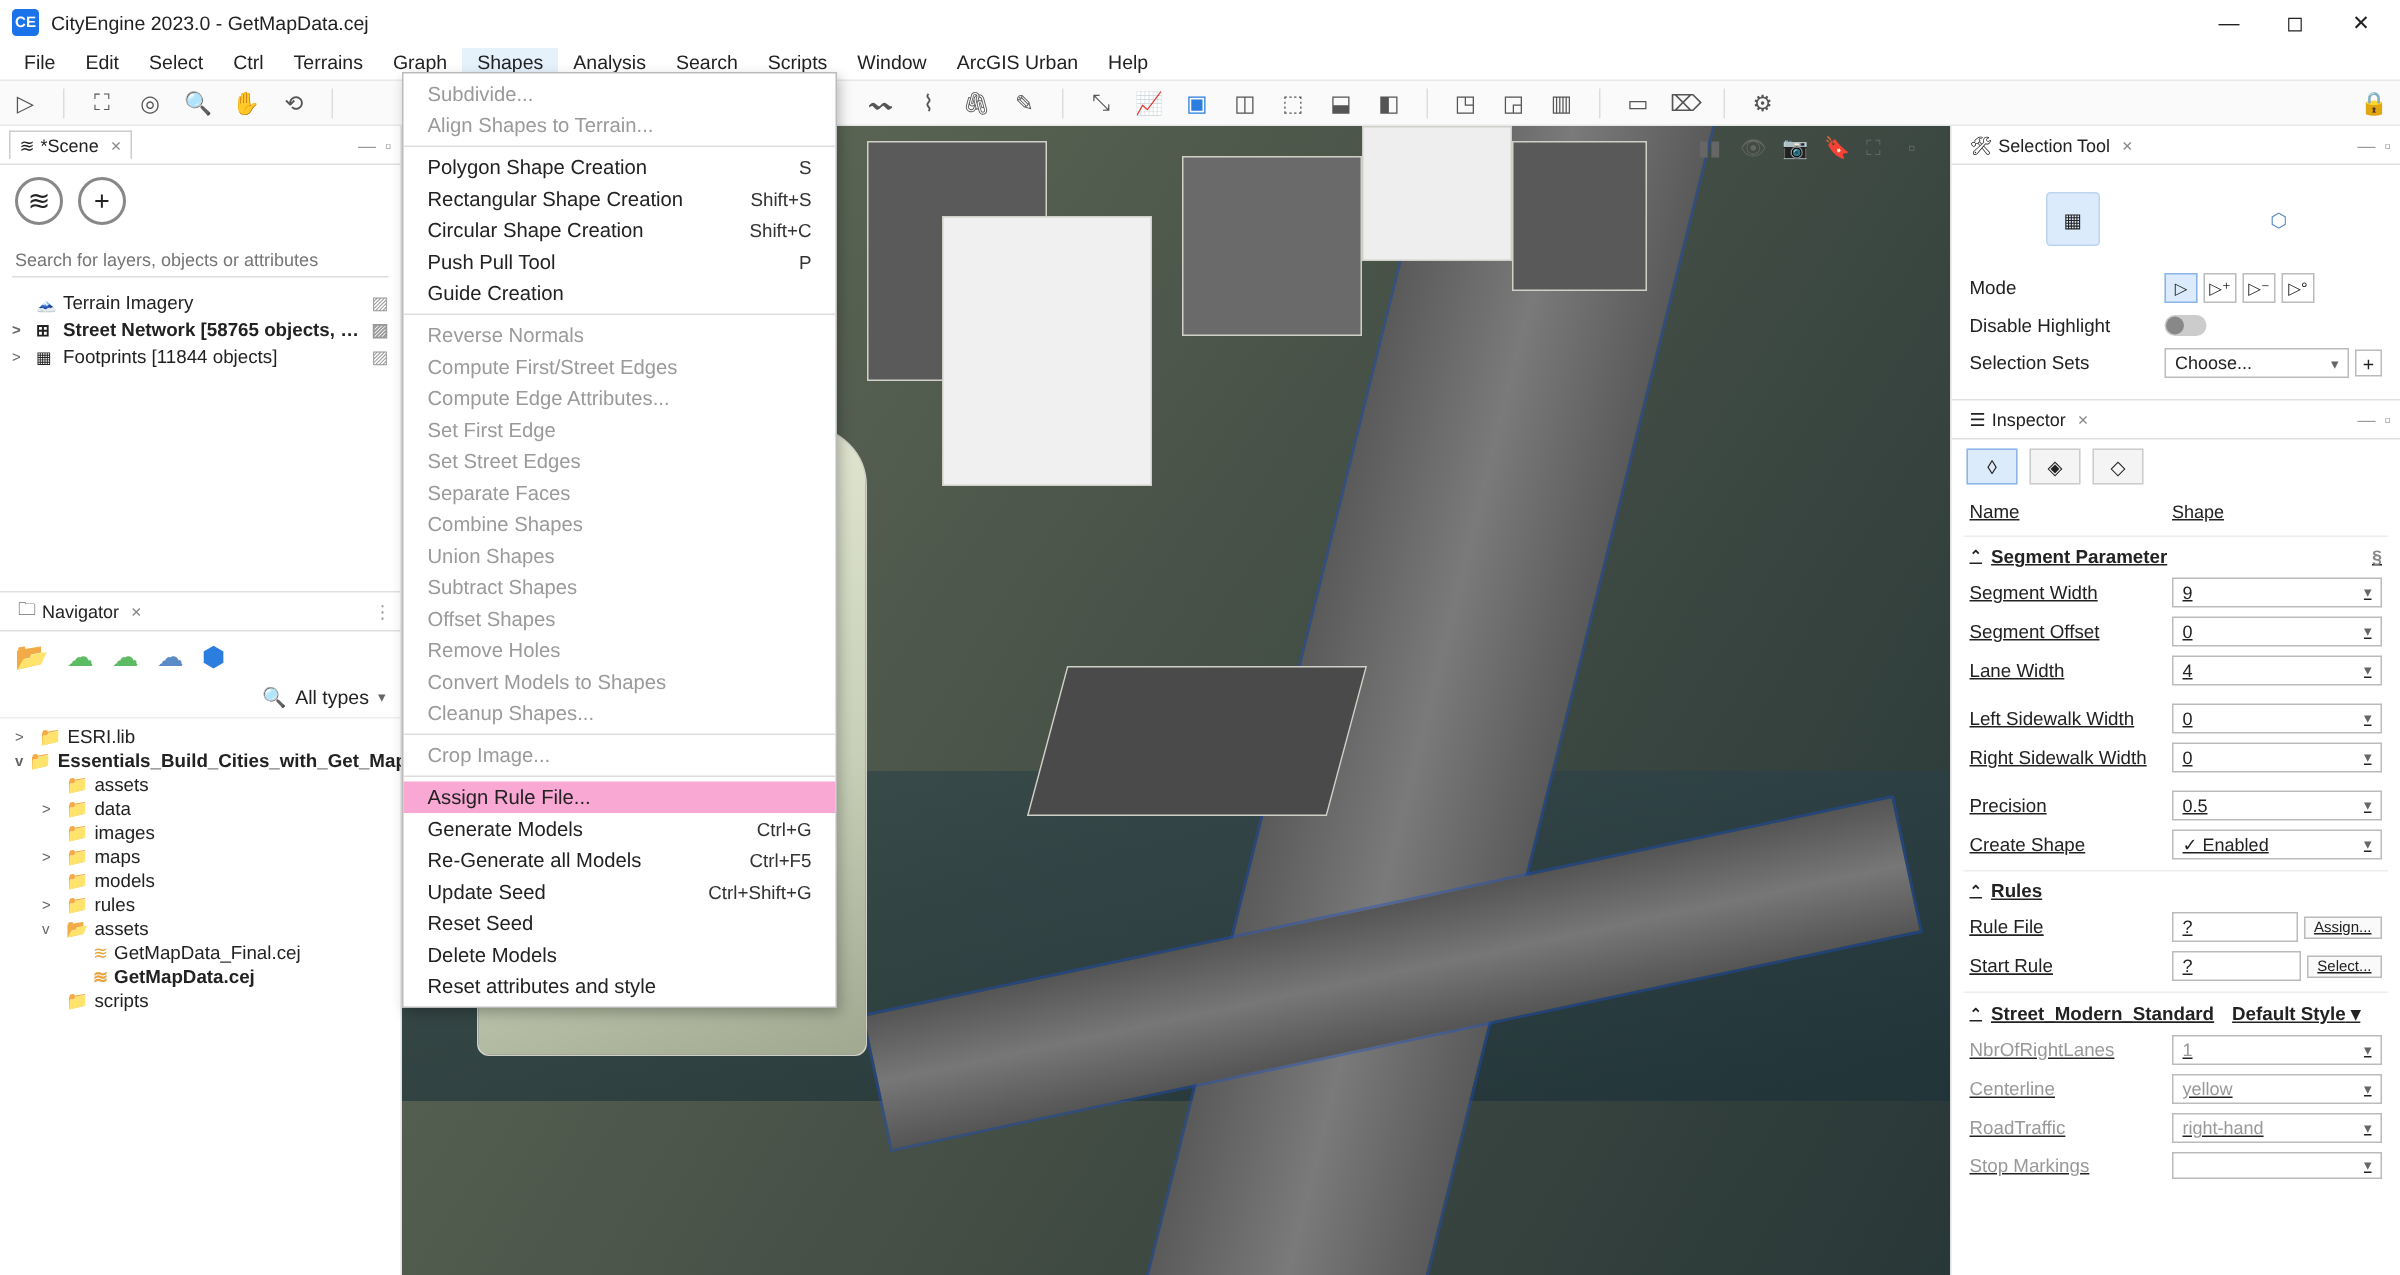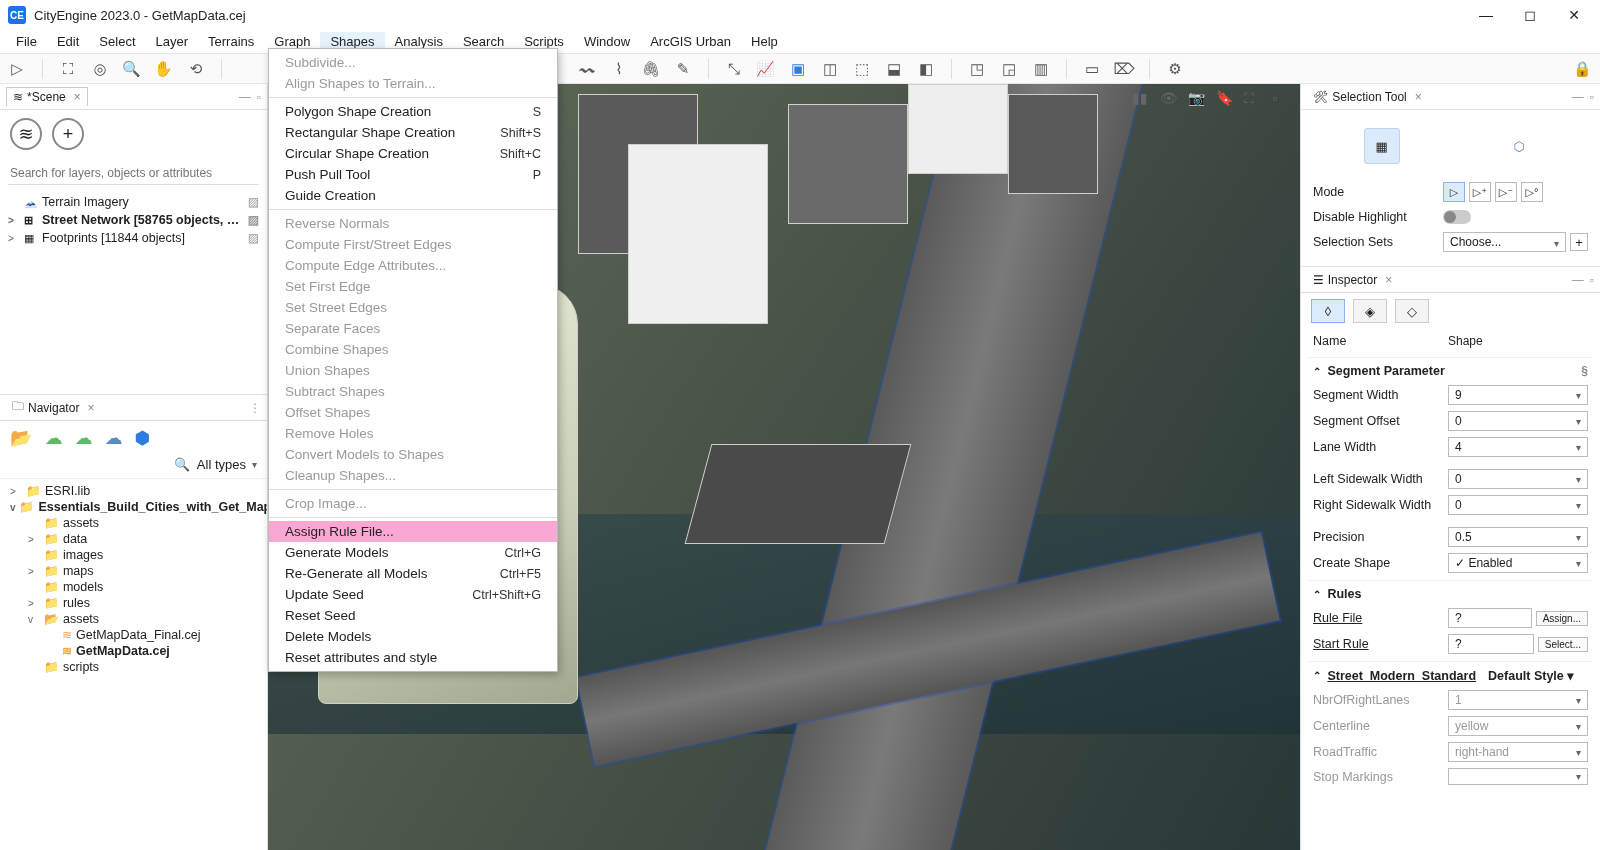--- a/index.html
+++ b/index.html
@@ -74,21 +74,21 @@
 .mode-btn.active { background:#dcebfb; border-color:#8ab4e8; }
 .toggle { width:28px; height:14px; background:#ccc; border-radius:8px; position:relative; }
 .toggle::after { content:''; position:absolute; width:12px; height:12px; background:#888; border-radius:50%; top:1px; left:1px; }
 .dropdown { flex:1; border:1px solid #bbb; padding:2px 6px; background:#fff; font-size:12px; display:flex; align-items:flex-end; }
 .dropdown .dd-arrow { margin-left:auto; color:#666; font-size:10px; }
 .add-btn { width:18px; height:18px; border:1px solid #bbb; display:flex; align-items:center; justify-content:center; font-size:13px; }
 .inspector { flex:1; display:flex; flex-direction:column; overflow:hidden; }
 .insp-tabs { display:flex; gap:8px; padding:6px 10px; }
 .insp-tab { width:34px; height:24px; border:1px solid #ccc; background:#f4f4f4; display:flex; align-items:center; justify-content:center; }
 .insp-tab.active { background:#dcebfb; border-color:#8ab4e8; }
-.insp-body { flex:1; overflow:auto; padding:0 8px 10px; }
+.insp-body { flex:1; overflow:auto; padding:0 8px 10px;text-decoration:underline; }
 .insp-row { display:flex; align-items:center; padding:3px 4px; font-size:12.5px; }
 .insp-row .ilabel { width:135px; }
 .insp-row .ival { flex:1; border:1px solid #bbb; padding:2px 6px; background:#fff; font-size:12px; display:flex; align-items:center; }
 .insp-row .ival.noborder { border:none; background:transparent; padding-left:0; }
 .insp-row .ival .dd-arrow { margin-left:auto; color:#666; font-size:10px; }
 .insp-section { display:flex; align-items:center; padding:6px 4px 4px; font-weight:bold; font-size:12.5px; gap:6px; border-top:1px solid #eee; margin-top:4px; }
 .insp-section .sec-caret { font-size:10px; }
 .insp-section .sec-suffix { margin-left:auto; color:#888; font-size:12px; }
 .insp-row.dim { color:#999; }
 .insp-row .btn-small { border:1px solid #bbb; padding:1px 6px; font-size:10px; margin-left:4px; background:#fafafa; }
@@ -109,21 +109,21 @@
     <div class="win-btn">—</div>
     <div class="win-btn">◻</div>
     <div class="win-btn">✕</div>
   </div>
 </div>
 
 <div class="menubar" id="menubar">
     <div class="menu-item">File</div>
     <div class="menu-item">Edit</div>
     <div class="menu-item">Select</div>
-    <div class="menu-item">Layer</div>
+    <div class="menu-item">Ctrl</div>
     <div class="menu-item">Terrains</div>
     <div class="menu-item">Graph</div>
     <div class="menu-item" style="background: rgb(229, 241, 251);">Shapes</div>
     <div class="menu-item">Analysis</div>
     <div class="menu-item">Search</div>
     <div class="menu-item">Scripts</div>
     <div class="menu-item">Window</div>
     <div class="menu-item">ArcGIS Urban</div>
     <div class="menu-item">Help</div>
   </div>

